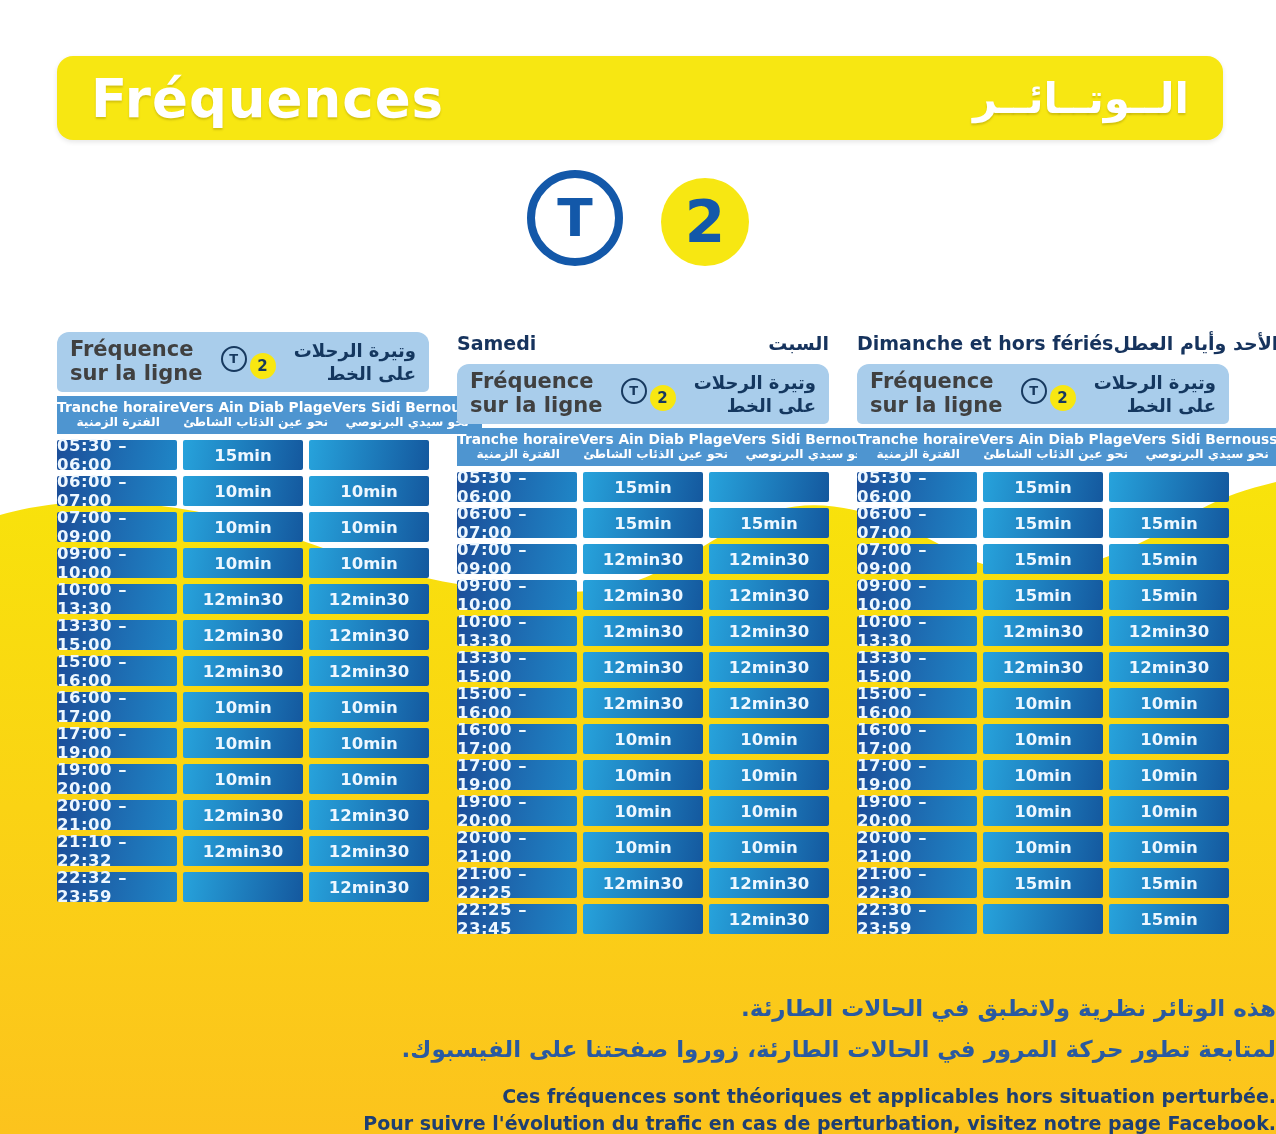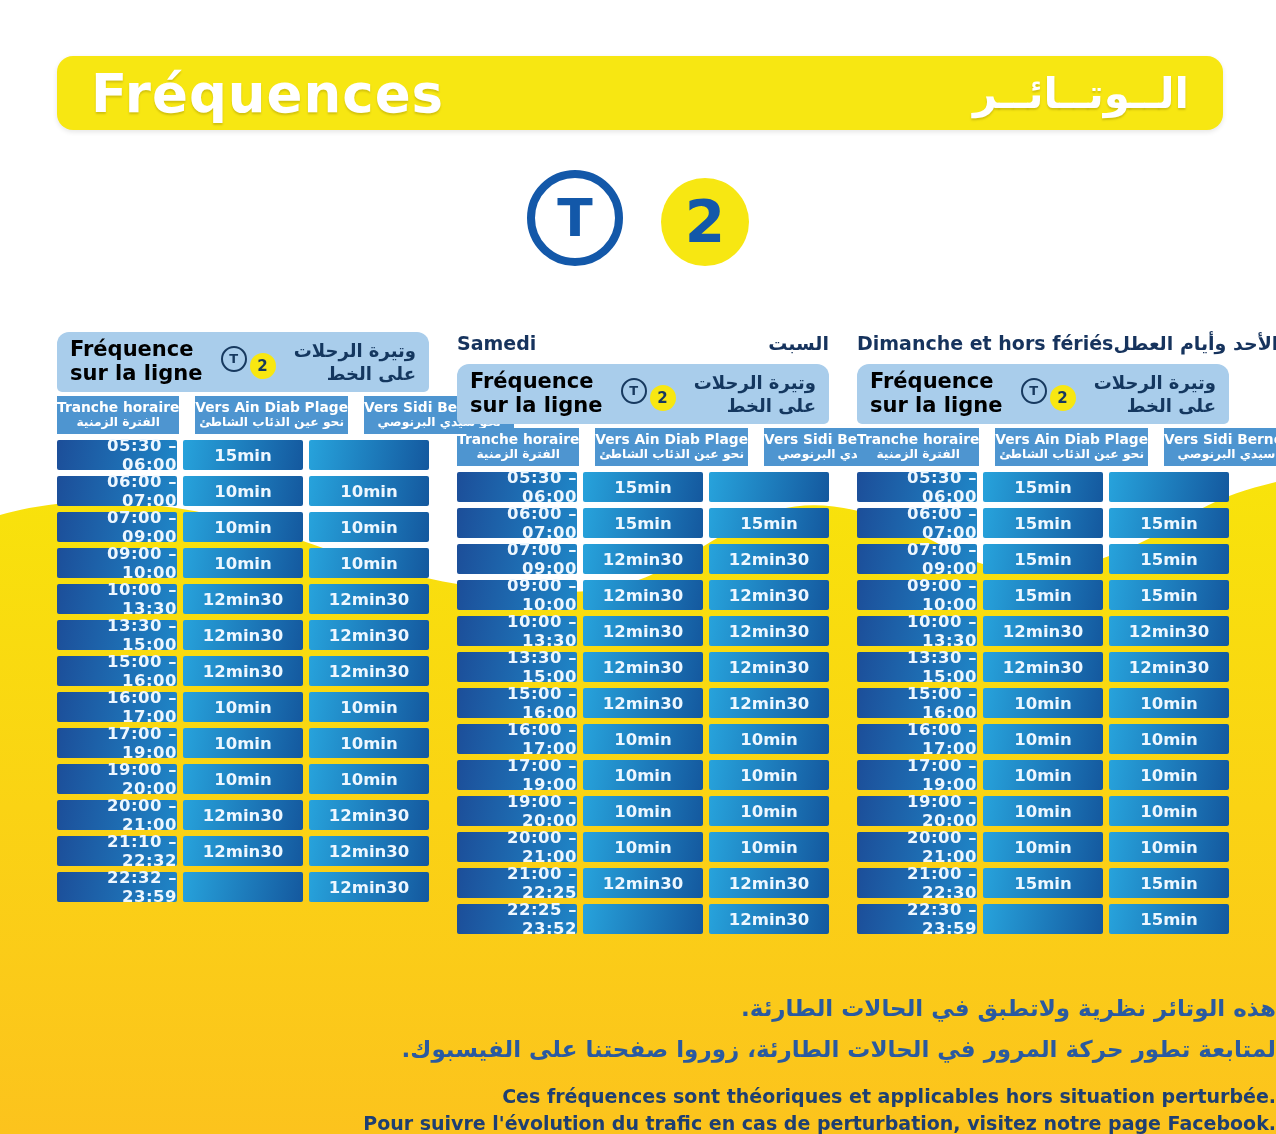--- a/index.html
+++ b/index.html
@@ -5,21 +5,21 @@
   html,body{margin:0;padding:0;}
   body{
     width:1276px;height:1134px;position:relative;overflow:hidden;
     background:#ffffff;
     font-family:"DejaVu Sans","Liberation Sans",sans-serif;
   }
   
   .wave{position:absolute;inset:0;z-index:0;}
   
   .topbar{
-    position:absolute;left:57px;top:56px;width:1166px;height:74px;z-index:2;
+    position:absolute;left:57px;top:56px;width:1166px;height:84px;z-index:2;
     background:#F7E712;border-radius:16px;
     display:flex;align-items:center;justify-content:space-between;
     padding:0 34px;box-sizing:border-box;
     box-shadow:0 2px 5px rgba(0,0,0,.10);
   }
   .title-fr{font-size:53px;font-weight:800;color:#ffffff;letter-spacing:1px;
     text-shadow:0 2px 2px rgba(125,110,0,.30);}
   .title-ar{font-size:42px;font-weight:700;color:#ffffff;
     text-shadow:0 2px 2px rgba(125,110,0,.30);}
   
@@ -36,39 +36,39 @@
   .t1{left:57px}.t2{left:457px}.t3{left:857px}
   .day-title{display:flex;justify-content:space-between;align-items:baseline;
     height:27px;margin-bottom:5px;color:#16335D;white-space:nowrap;}
   .day-fr{font-weight:800;font-size:19px;}
   .day-sm{font-size:13.5px;font-weight:700;}
   .day-lg{font-size:19px;font-weight:800;}
   .day-ar{font-weight:800;font-size:19px;}
   .hdr-block{height:60px;background:#A9CDEB;border-radius:12px 12px 5px 5px;
     display:flex;align-items:center;justify-content:space-between;
     padding:0 13px;box-sizing:border-box;}
-  .hdr-fr{font-size:21px;line-height:1.12;color:#000000;font-weight:800;}
+  .hdr-fr{font-size:21px;line-height:1.12;color:#404040;font-weight:800;}
   .hdr-ar{font-size:18px;line-height:1.3;color:#14375F;font-weight:800;text-align:right;}
   .mini-logo{display:flex;align-items:flex-start;gap:3px;}
   .mini-t{width:26px;height:26px;border:2.5px solid #17395F;border-radius:50%;
     display:flex;align-items:center;justify-content:center;box-sizing:border-box;
     font-size:13px;font-weight:800;color:#17395F;}
   .mini-2{width:26px;height:26px;background:#F8E711;border-radius:50%;
     display:flex;align-items:center;justify-content:center;
     font-size:15px;font-weight:800;color:#17395F;margin-top:7px;}
-  .colheads{display:grid;grid-template-columns:1fr 1fr 1fr;column-gap:16px;margin-top:4px;}
+  .colheads{display:grid;grid-template-columns:1fr 1fr 1fr;column-gap:0;margin-top:4px;}
   .colhead{background:#4E95D0;height:38px;display:flex;flex-direction:column;
     align-items:center;justify-content:center;}
   .ch-fr{font-size:13.8px;color:#ffffff;font-weight:800;line-height:1.1;white-space:nowrap;}
   .ch-ar{font-size:12.3px;color:#ffffff;font-weight:800;line-height:1.25;white-space:nowrap;}
   .rows{margin-top:6px;}
   .trow{display:grid;grid-template-columns:1fr 1fr 1fr;column-gap:6px;margin-bottom:6px;}
   .cell{height:30px;border-radius:2px;display:flex;align-items:center;justify-content:center;
     color:#EDF7FF;font-weight:700;font-size:16.5px;}
-  .time{background:linear-gradient(100deg,#1C4E99 0%,#1F86C7 100%);letter-spacing:.5px;text-align:right;}
+  .time{background:linear-gradient(100deg,#1C4E99 0%,#1F86C7 100%);letter-spacing:.5px;}
   .freq{background:linear-gradient(100deg,#27A3DC 0%,#14589E 100%);}
   
   .footer{position:absolute;left:12px;right:0;top:972px;z-index:2;text-align:right;margin-top:16px;}
   .f-ar{font-size:23px;color:#2A5AA0;font-weight:800;line-height:1.8;}
   .f-fr{font-size:19px;color:#1E3F72;font-weight:800;line-height:1.45;margin-top:12px;}
 </style>
 </head>
 <body>
 
 <svg class="wave" width="1276" height="1134" viewBox="0 0 1276 1134" aria-hidden="true">
@@ -283,21 +283,21 @@
         <div class="cell time">20:00 – 21:00</div>
         <div class="cell freq">10min</div>
         <div class="cell freq">10min</div>
       </div>
       <div class="trow">
         <div class="cell time">21:00 – 22:25</div>
         <div class="cell freq">12min30</div>
         <div class="cell freq">12min30</div>
       </div>
       <div class="trow">
-        <div class="cell time">22:25 – 23:52</div>
+        <div class="cell time">22:25 – 23:45</div>
         <div class="cell freq"></div>
         <div class="cell freq">12min30</div>
       </div>
     </div>
 </section>
 
 <section class="ttable t3">
   <div class="day-title">
     <div class="day-fr">Dimanche et hors fériés</div>
     <div class="day-ar" dir="rtl">الأحد وأيام العطل</div>

